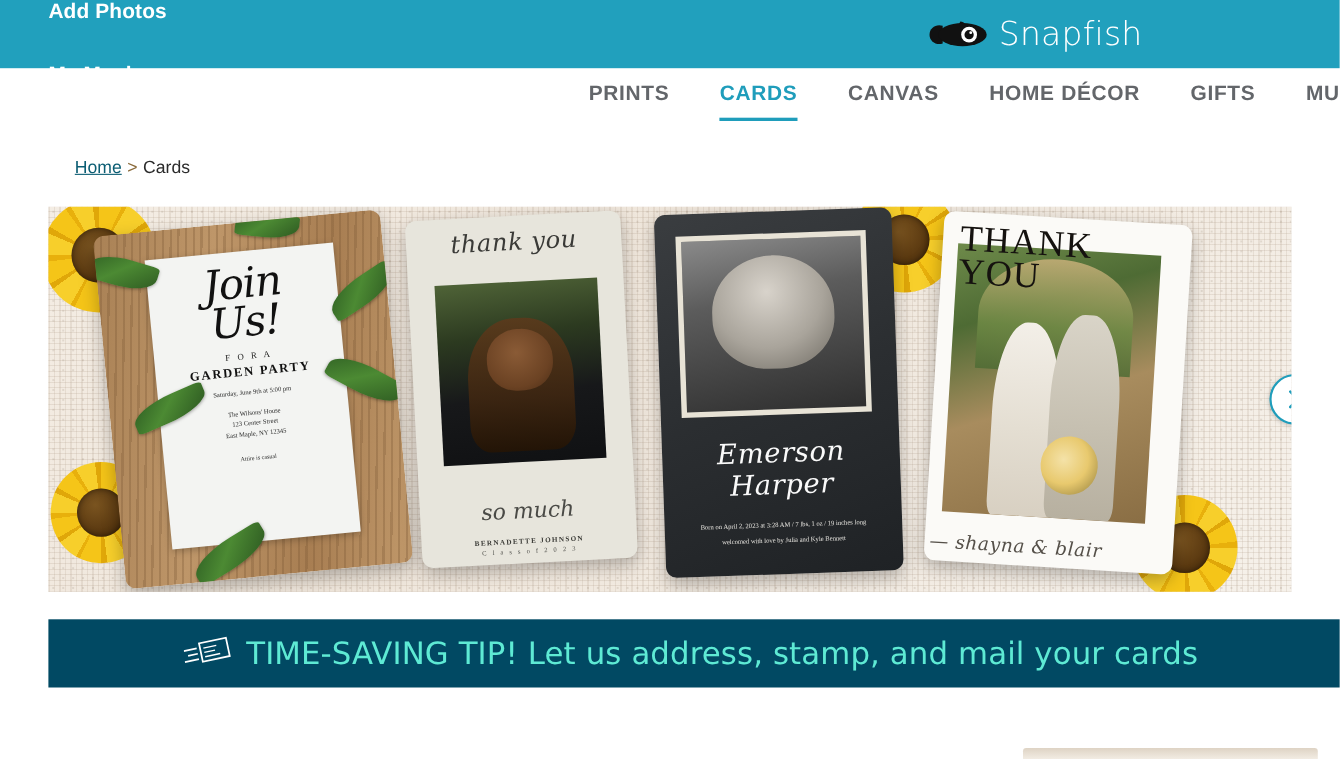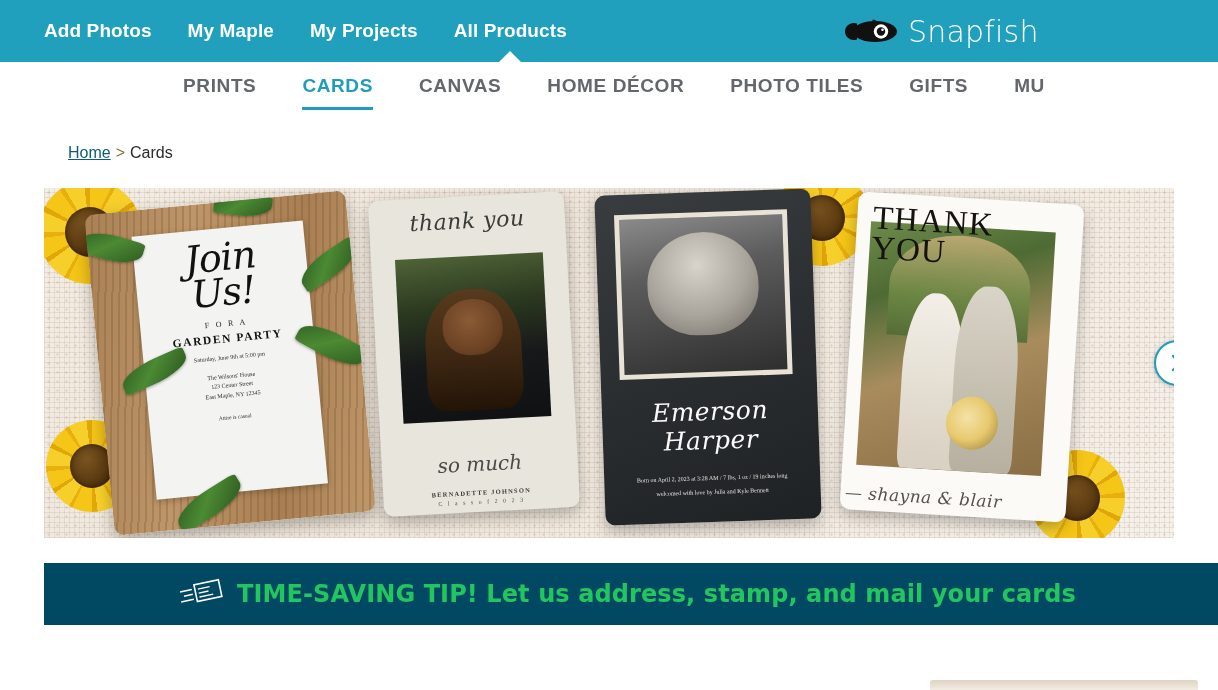--- a/index.html
+++ b/index.html
@@ -17,20 +17,21 @@
     background: #21A0BD;
     display: flex;
     align-items: center;
   }
   .topnav {
     display: flex;
     align-items: flex-start;
     gap: 36px;
     padding-left: 44px;
     height: 100%;
+    flex-direction: column;
   }
   .topnav-item {
     position: relative;
     color: #ffffff;
     font-size: 19px;
     font-weight: bold;
     letter-spacing: .1px;
     height: 100%;
     display: flex;
     align-items: center;
@@ -67,21 +68,21 @@
     font-family: "DejaVu Sans", sans-serif;
     text-align: center;
   }
 
   
   .catnav {
     height: 60px;
     background: #ffffff;
     display: flex;
     align-items: flex-start;
-    justify-content: center;
+    justify-content: flex-end;
     gap: 0;
     padding-top: 13px;
     overflow: hidden;
     white-space: nowrap;
   }
   .catnav-inner {
     display: flex;
     gap: 46px;
     padding-left: 10px;
   }
@@ -369,23 +370,23 @@
     background: #014963;
     display: flex;
     align-items: center;
     justify-content: center;
     gap: 13px;
     padding-right: 6px;
     overflow: hidden;
     cursor: pointer;
   }
   .tip-text {
-    color: #22c55e;
-    font-size: 24px;
-    font-weight: 700;
+    color: #5eead4;
+    font-size: 28px;
+    font-weight: 400;
     white-space: nowrap;
     letter-spacing: .1px;
     font-family: "DejaVu Sans", sans-serif;
   }
 
   
   .bottom-peek {
     position: absolute;
     left: 0; right: 0; bottom: 0;
     height: 22px;
@@ -439,23 +440,20 @@
     </div>
     <div class="cat-item active">
       <span>CARDS</span>
       <span class="cat-underline"></span>
     </div>
     <div class="cat-item">
       <span>CANVAS</span>
     </div>
     <div class="cat-item">
       <span>HOME DÉCOR</span>
-    </div>
-    <div class="cat-item">
-      <span>PHOTO TILES</span>
     </div>
     <div class="cat-item">
       <span>GIFTS</span>
     </div>
     <div class="cat-item">
       <span>MU</span>
     </div>
   </div>
 </nav>
 

